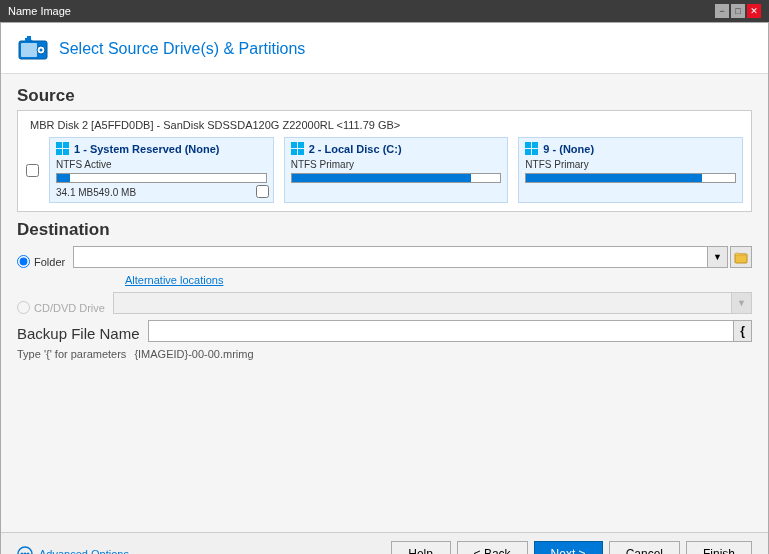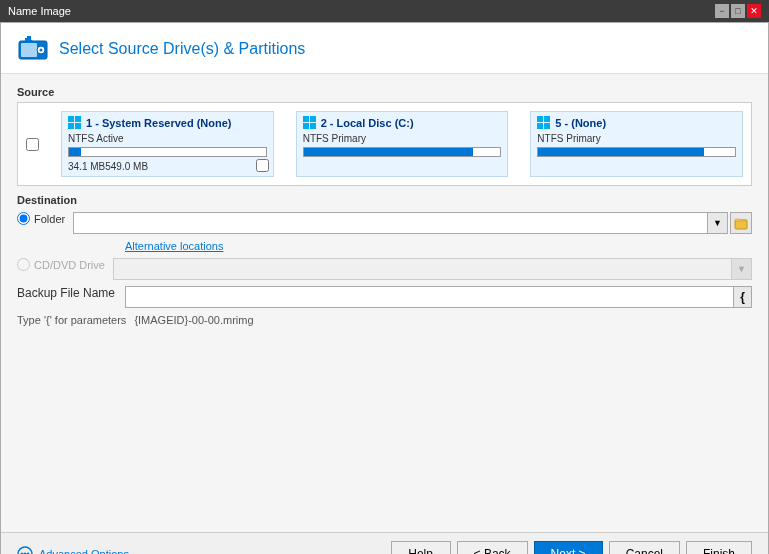--- a/index.html
+++ b/index.html
@@ -32,21 +32,21 @@
       width: 32px;
       height: 32px;
       flex-shrink: 0;
     }
     .dialog-title {
       font-size: 16px;
       font-weight: 300;
       color: #0078d7;
     }
     .section-label {
-      font-size: 11px;
+      font-size: 17px;
       font-weight: 600;
       color: #333;
       margin-bottom: 4px;
     }
     .content-area {
       flex: 1;
       padding: 12px 16px;
       overflow: auto;
     }
     .source-box {
@@ -56,21 +56,21 @@
       margin-bottom: 8px;
     }
     .disk-label {
       font-size: 11px;
       color: #333;
       margin-bottom: 6px;
       padding-left: 4px;
     }
     .partitions-row {
       display: flex;
-      gap: 16px;
+      gap: 4px;
       align-items: stretch;
     }
     .disk-checkbox-col {
       display: flex;
       align-items: center;
       padding: 4px 6px 4px 0;
     }
     .partition-item {
       background: #e8f4ff;
       border: 1px solid #c0d8f0;
@@ -136,26 +136,26 @@
       color: #333;
       padding: 4px 0 8px 0;
       border-bottom: 1px solid #ccc;
       margin-bottom: 10px;
     }
     .destination-section {
       margin-top: 4px;
     }
     .dest-row {
       display: flex;
-      align-items: flex-start;
+      align-items: flex-end;
       margin-bottom: 6px;
       gap: 8px;
     }
     .dest-label {
-      font-size: 12px;
+      font-size: 15px;
       color: #333;
       min-width: 100px;
     }
     .folder-input-wrapper {
       flex: 1;
       display: flex;
       align-items: center;
       height: 22px;
     }
     .folder-dropdown {
@@ -375,20 +375,21 @@
         <path d="M10 3 L14 3 L14 8 L10 8 Z" fill="#0078d7"></path>
       </svg>
     </div>
     <h1 class="dialog-title">Select Source Drive(s) &amp; Partitions</h1>
   </div>
 
   <div class="content-area">
 
     <div class="section-label">Source</div>
     <div class="source-box">
+      <div class="disk-label">MBR Disk 2 [A5FFD0DB] - SanDisk SDSSDA120G Z22000RL  &lt;111.79 GB&gt;</div>
       <div class="partitions-row">
         <div class="disk-checkbox-col">
           <input type="checkbox" style="">
         </div>
 
         <div class="partition-item">
           <div class="partition-header">
             <svg class="win-icon" viewBox="0 0 14 14">
               <rect x="0" y="0" width="6" height="6" fill="#00adef"></rect>
               <rect x="7" y="0" width="6" height="6" fill="#00adef"></rect>
@@ -427,21 +428,21 @@
         </div>
 
         <div class="partition-item" style="margin-right:0">
           <div class="partition-header">
             <svg class="win-icon" viewBox="0 0 14 14">
               <rect x="0" y="0" width="6" height="6" fill="#00adef"></rect>
               <rect x="7" y="0" width="6" height="6" fill="#00adef"></rect>
               <rect x="0" y="7" width="6" height="6" fill="#00adef"></rect>
               <rect x="7" y="7" width="6" height="6" fill="#00adef"></rect>
             </svg>
-            <span class="partition-name">5 -  (None)</span>
+            <span class="partition-name">9 -  (None)</span>
           </div>
           <div class="partition-type">NTFS Primary</div>
           <div class="progress-bar-bg">
             <div class="progress-bar-fill" style="width:84%"></div>
           </div>
         </div>
       </div>
     </div>
 
 

